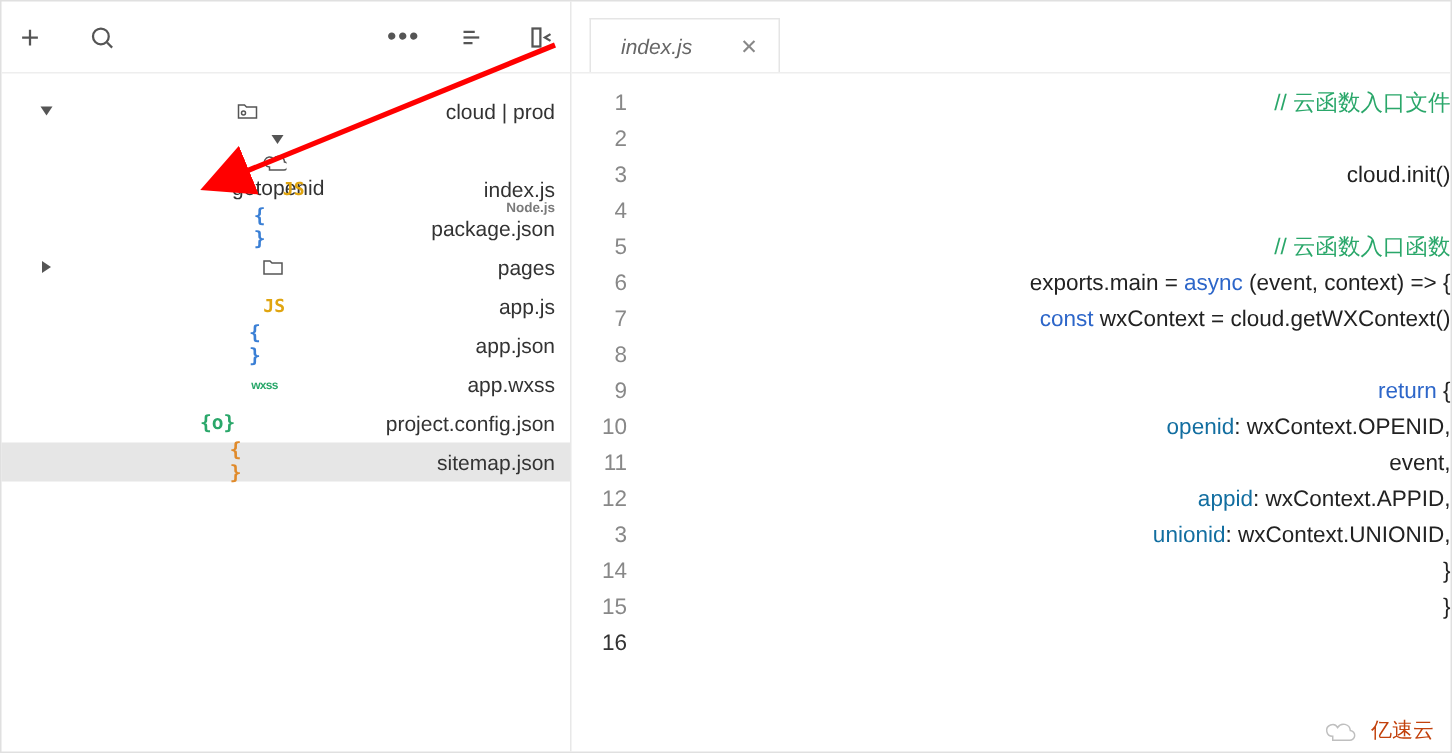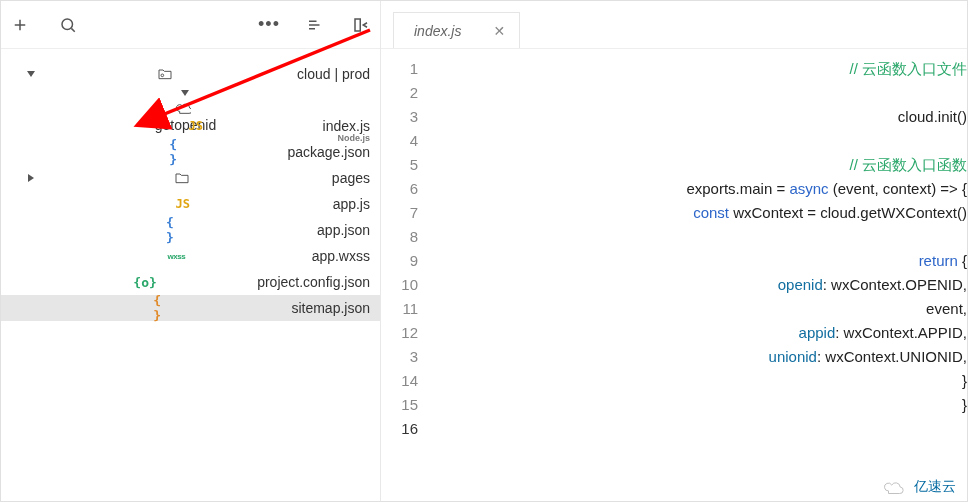--- a/index.html
+++ b/index.html
@@ -31,21 +31,21 @@
   .gutter .ln { height:24px; }
   .gutter .ln.current { color:#333; }
   .code { flex:1;text-align:right; }
   .code .line { height:24px; white-space:pre; }
   .tok-comment { color:#2aa76a; }
   .tok-keyword { color:#2d66c9; }
   .tok-string { color:#c44130; }
   .tok-prop { color:#126ea0; }
   .tok-default { color:#222; }
   .arrow-annotation { position:absolute; left:122px; top:26px; pointer-events:none; z-index:50; }
-  .watermark { position:absolute; right:12px; bottom:6px; display:flex; align-items:center; gap:6px; color:#0369a1; font-size:14px; font-family:sans-serif; }
+  .watermark { position:absolute; right:12px; bottom:6px; display:flex; align-items:center; gap:6px; color:#c2410c; font-size:14px; font-family:sans-serif; }
   .watermark svg { width:26px;height:16px;stroke:#bfbfbf;fill:none;stroke-width:1.5; }
 </style>
 </head>
 <body>
 
 <div class="app">
 
   <div class="sidebar">
     <div class="toolbar">
       <div class="tb-left">

